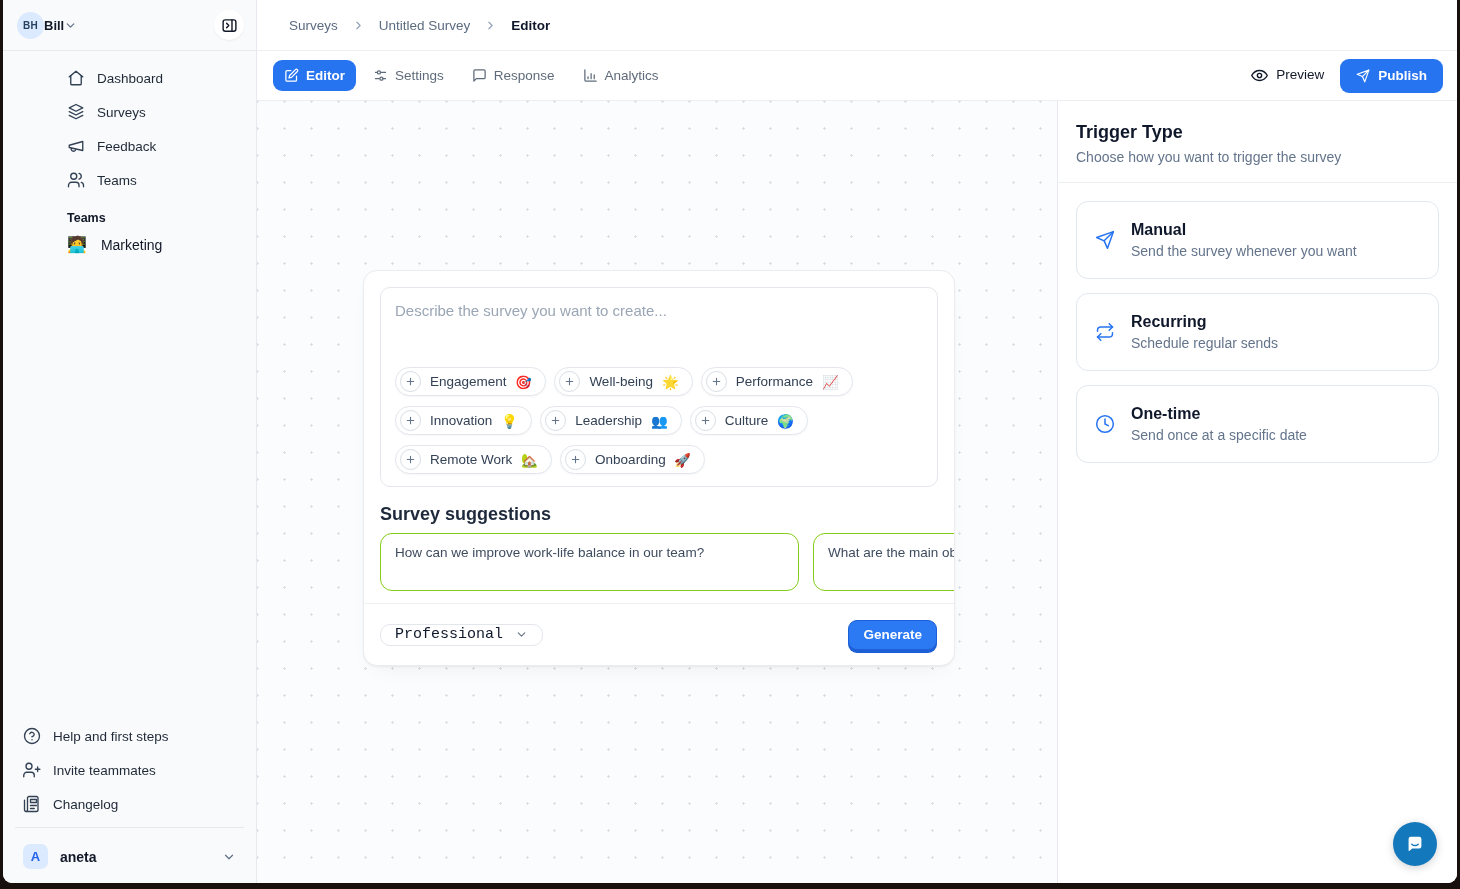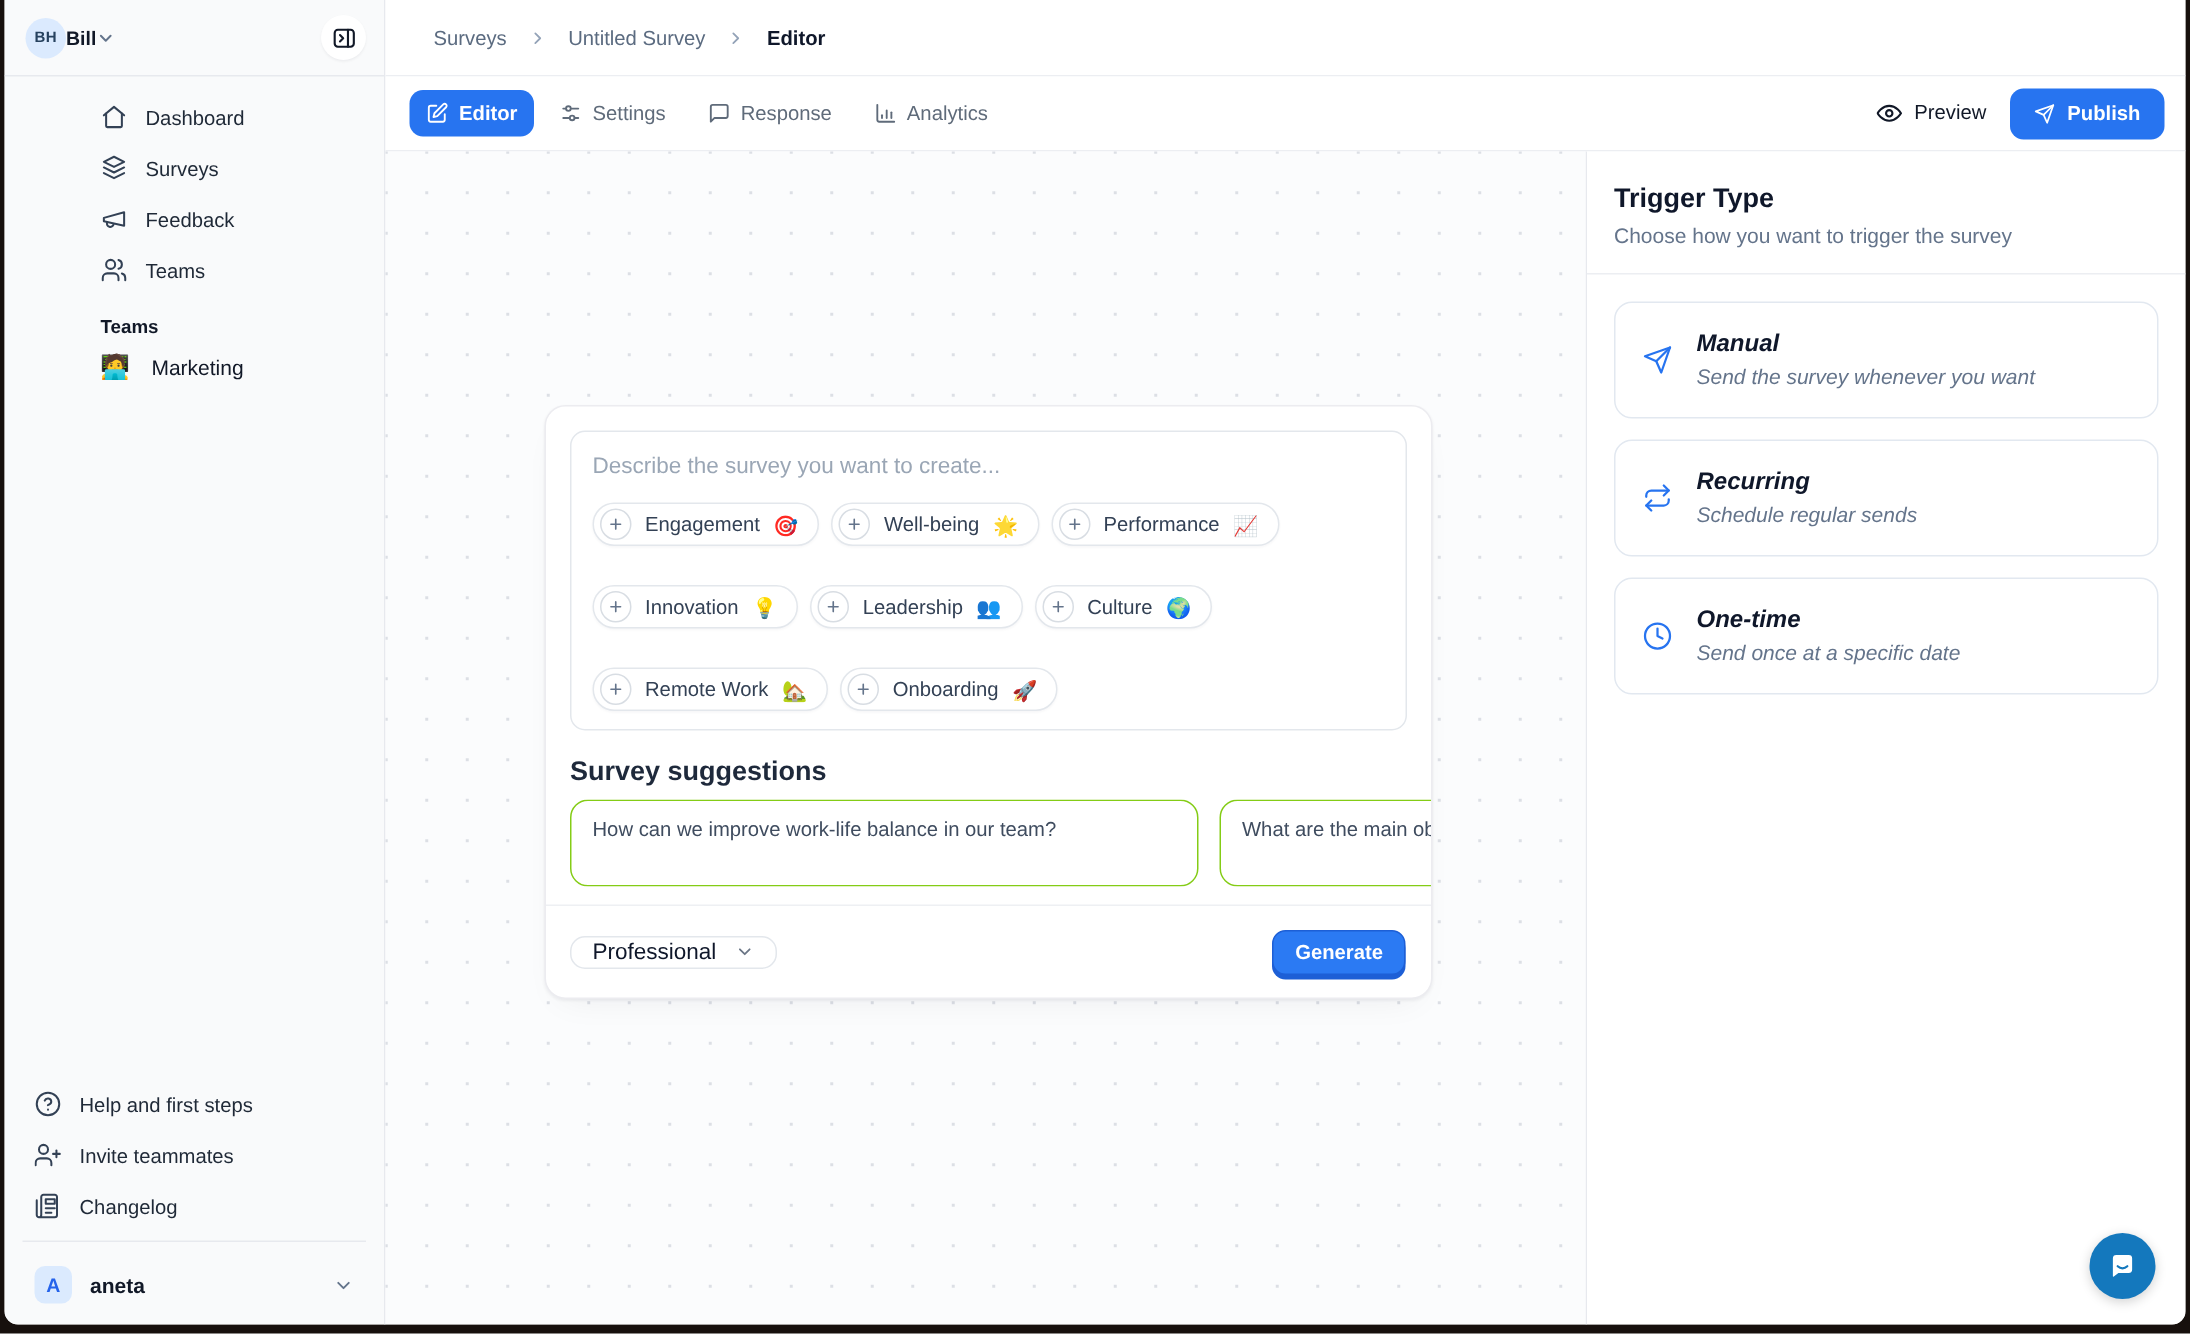--- a/index.html
+++ b/index.html
@@ -110,21 +110,21 @@
   }
   .prompt-box textarea {
     border:none; outline:none; resize:none; flex:1; font-family:inherit;
     font-size:15px; color:#0f172a; background:transparent;
   }
   .prompt-box textarea::placeholder { color:#9aa6b5; }
   .chips { display:flex; flex-wrap:wrap; gap:10px 8px; margin-top:auto; }
   .chip {
     display:inline-flex; align-items:center; gap:9px; height:29px;
     padding:0 13px 0 4px; background:#fff; border:1px solid #e3e7ec; border-radius:999px;
-    cursor:pointer; box-shadow:0 1px 2px rgba(16,24,40,.04); font-family:inherit;margin-top:16px;
+    cursor:pointer; box-shadow:0 1px 2px rgba(16,24,40,.04); font-family:inherit;
   }
   .chip .plus {
     width:21px; height:21px; border-radius:50%; border:1px solid #d8dde3; color:#64748b;
     display:flex; align-items:center; justify-content:center; flex:0 0 21px;
   }
   .chip .lbl { font-size:13.5px; color:#334155; }
   .chip .emo { font-size:13.5px; }
 
   .sugg-title { margin:17px 16px 0 16px; font-size:18px; font-weight:600; color:#1e293b; }
   .sugg-row {
@@ -135,41 +135,41 @@
     padding:11px 14px; font-size:13.5px; color:#3f4c5f; white-space:nowrap; overflow:hidden;
     cursor:pointer; background:#fff;
   }
   .composer-footer {
     margin-top:auto; height:62px; flex:0 0 62px; border-top:1px solid #eef0f3;
     display:flex; align-items:center; justify-content:space-between; padding:0 17px 0 16px;
   }
   .tone-select {
     display:flex; align-items:center; gap:12px; height:22px; padding:0 14px;
     border:1px solid #e3e7ec; border-radius:10px; background:#fff; cursor:pointer;
-    font-size:15px; font-weight:500; color:#0f172a; font-family:Liberation Sans, sans-serif;
+    font-size:15px; font-weight:500; color:#0f172a; font-family:Liberation Mono, monospace;
   }
   .tone-select .chev { color:#6b7686; display:flex; }
   .generate-btn {
     height:30px; padding:0 14px; background:#2b7af3; color:#fff; font-size:13.5px; font-weight:600;
     border:1px solid #1d5fd6; border-radius:9px; box-shadow:0 3px 0 0 #1d5fd6; cursor:pointer;
     font-family:inherit;
   }
 
   
   .trigger-panel {
     width:400px; flex:0 0 400px; background:#fff; border-left:1px solid #e7e9ee;
     display:flex; flex-direction:column;
   }
   .tp-header { padding:21px 18px 17px 18px; border-bottom:1px solid #eceef2; }
   .tp-title { font-size:18px; font-weight:700; color:#0f172a; }
   .tp-sub { margin-top:6px; font-size:14px; color:#64748b; }
   .tp-options { padding:18px; display:flex; flex-direction:column; gap:14px; }
   .tp-card {
     border:1px solid #e2e8f0; border-radius:12px; padding:17px 18px;
-    display:flex; align-items:center; gap:16px; cursor:pointer; background:#fff;font-style:italic;
+    display:flex; align-items:center; gap:16px; cursor:pointer; background:#fff;
   }
   .tp-card .ico { color:#2774f0; display:flex; flex:0 0 20px; }
   .tp-card .t { font-size:16px; font-weight:700; color:#0f172a; line-height:22px; }
   .tp-card .d { font-size:14px; color:#64748b; line-height:20px; }
 
   
   .chat-launcher {
     position:absolute; right:20px; bottom:17px; width:44px; height:44px; border-radius:50%;
     background:#1478bd; border:none; cursor:pointer;
     display:flex; align-items:center; justify-content:center;

